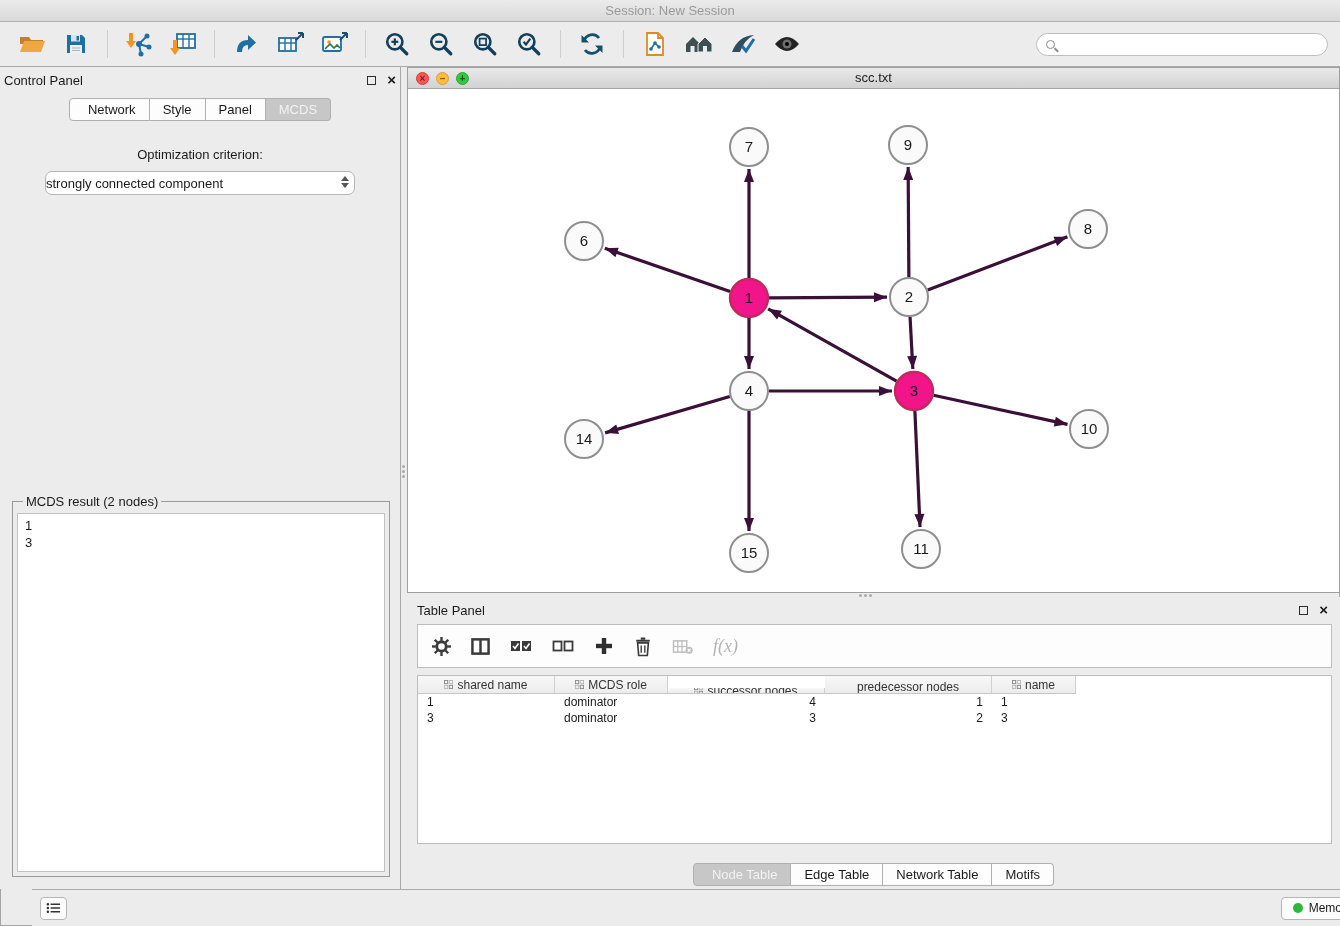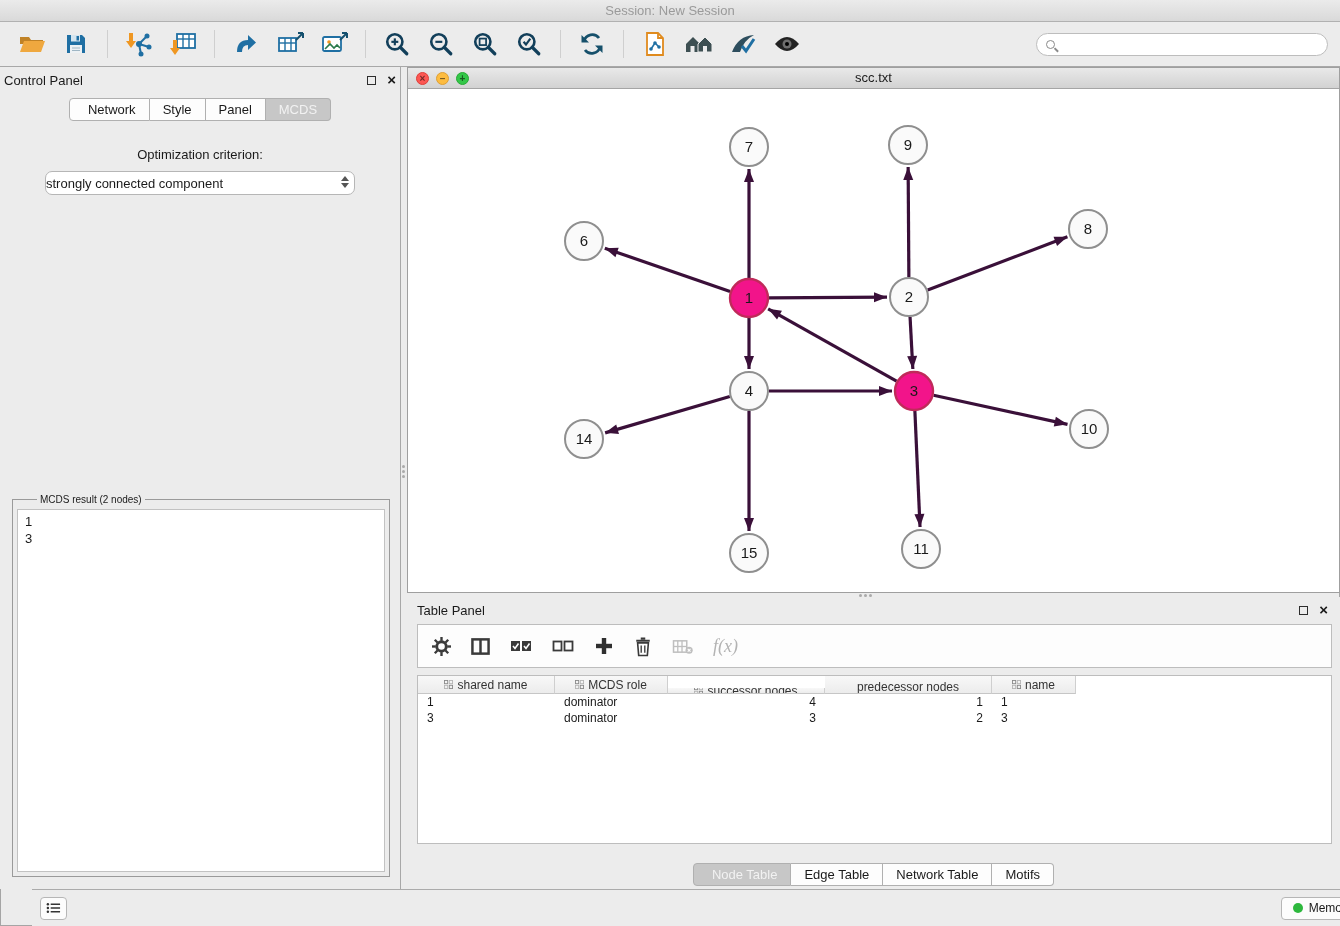--- a/index.html
+++ b/index.html
@@ -69,21 +69,21 @@
   .tri-down { width:0; height:0; border-left:4px solid transparent; border-right:4px solid transparent; border-top:5px solid #555; }
   .cp-buttons { display:flex; justify-content:center; gap:15px; margin-top:11px; }
   .btn {
     padding:3px 15px; font-size:13px; background:#fdfdfd;
     border:1px solid #b6b6b6; border-radius:5px; color:#1a1a1a;
   }
   .result-box {
     position:absolute; left:12px; top:427px; width:378px; height:383px;
     border:1px solid #9a9a9a; padding:4px;
   }
-  .result-box legend { font-size:10px; padding:0 3px; margin-left:20px; }
+  .result-box legend { font-size:13px; padding:0 3px; margin-left:6px; }
   .result-inner {
     width:100%; height:100%; background:#fff; border:1px solid #c2c2c2;
     font-size:13px; line-height:17px; padding:3px 7px; overflow:hidden;
   }
 
   
   .network-window {
     position:absolute; left:407px; top:67px; width:933px; height:526px;
     background:#fff; border:1px solid #9f9f9f;
   }

